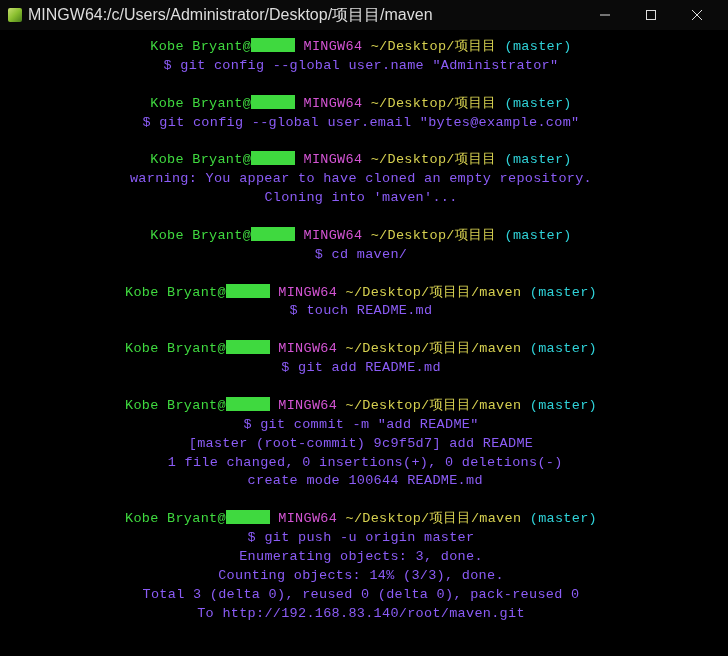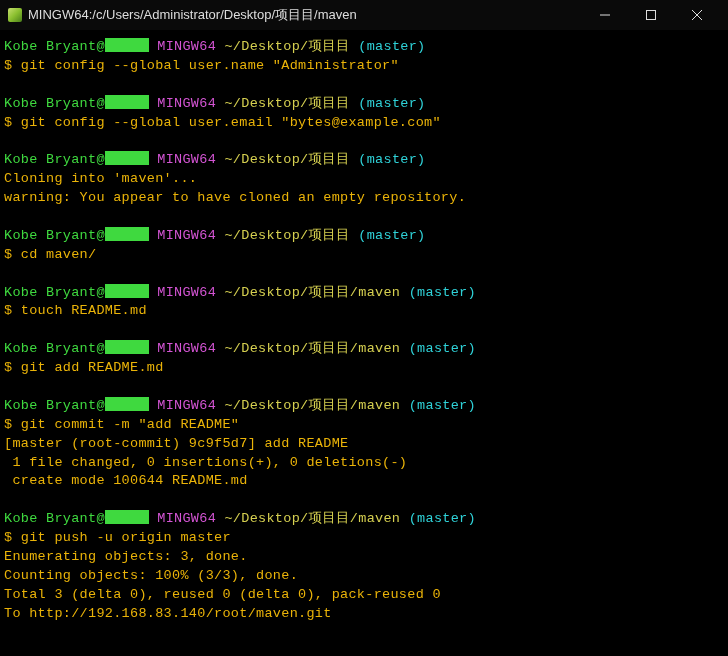--- a/index.html
+++ b/index.html
@@ -14,21 +14,21 @@
     overflow: hidden;
   }
   .titlebar {
     height: 30px;
     background: #0a0a0a;
     display: flex;
     align-items: center;
     padding: 0 8px;
     color: #ddd;
     font-family: "Segoe UI", sans-serif;
-    font-size: 13px;
+    font-size: 16px;
   }
   .title-icon {
     display: inline-block;
     width: 14px;
     height: 14px;
     margin-right: 6px;
     background: linear-gradient(135deg, #c7df6f 0%, #8abf2f 50%, #4a7f1a 100%);
     border-radius: 2px;
   }
   .title-text { flex: 1; }
@@ -43,26 +43,26 @@
     align-items: center;
     justify-content: center;
     color: #ddd;
     font-family: sans-serif;
   }
   .win-btn svg { stroke: #ddd; stroke-width: 1; fill: none; }
   .terminal {
     padding: 8px 10px 10px 4px;
     letter-spacing: 0.3px;
   }
-  .line { white-space: pre; }
+  .line { white-space: pre; text-align: center; }
   .g { color: #3fd93f; } 
   .m { color: #d354d3; } 
   .y { color: #d6d050; } 
   .c { color: #2fd2d8; } 
-  .w { color: #eab308; } 
+  .w { color: #8b5cf6; } 
   .host-blk {
     display: inline-block;
     width: 44px;
     height: 14px;
     background: #3fd93f;
     vertical-align: -2px;
   }
 </style>
 </head>
 <body>
@@ -94,22 +94,22 @@
 
   <div class="line"><span class="g">Kobe Bryant@</span><span class="host-blk"></span> <span class="m">MINGW64</span> <span class="y">~/Desktop/项目目</span> <span class="c">(master)</span></div>
   <div class="line w">$ git config --global user.name "Administrator"</div>
   <div class="line">&nbsp;</div>
 
   <div class="line"><span class="g">Kobe Bryant@</span><span class="host-blk"></span> <span class="m">MINGW64</span> <span class="y">~/Desktop/项目目</span> <span class="c">(master)</span></div>
   <div class="line w">$ git config --global user.email "bytes@example.com"</div>
   <div class="line">&nbsp;</div>
 
   <div class="line"><span class="g">Kobe Bryant@</span><span class="host-blk"></span> <span class="m">MINGW64</span> <span class="y">~/Desktop/项目目</span> <span class="c">(master)</span></div>
+  <div class="line w">warning: You appear to have cloned an empty repository.</div>
   <div class="line w">Cloning into 'maven'...</div>
-  <div class="line w">warning: You appear to have cloned an empty repository.</div>
   <div class="line">&nbsp;</div>
 
   <div class="line"><span class="g">Kobe Bryant@</span><span class="host-blk"></span> <span class="m">MINGW64</span> <span class="y">~/Desktop/项目目</span> <span class="c">(master)</span></div>
   <div class="line w">$ cd maven/</div>
   <div class="line">&nbsp;</div>
 
   <div class="line"><span class="g">Kobe Bryant@</span><span class="host-blk"></span> <span class="m">MINGW64</span> <span class="y">~/Desktop/项目目/maven</span> <span class="c">(master)</span></div>
   <div class="line w">$ touch README.md</div>
   <div class="line">&nbsp;</div>
 
@@ -120,17 +120,17 @@
   <div class="line"><span class="g">Kobe Bryant@</span><span class="host-blk"></span> <span class="m">MINGW64</span> <span class="y">~/Desktop/项目目/maven</span> <span class="c">(master)</span></div>
   <div class="line w">$ git commit -m "add README"</div>
   <div class="line w">[master (root-commit) 9c9f5d7] add README</div>
   <div class="line w"> 1 file changed, 0 insertions(+), 0 deletions(-)</div>
   <div class="line w"> create mode 100644 README.md</div>
   <div class="line">&nbsp;</div>
 
   <div class="line"><span class="g">Kobe Bryant@</span><span class="host-blk"></span> <span class="m">MINGW64</span> <span class="y">~/Desktop/项目目/maven</span> <span class="c">(master)</span></div>
   <div class="line w">$ git push -u origin master</div>
   <div class="line w">Enumerating objects: 3, done.</div>
-  <div class="line w">Counting objects: 100% (3/3), done.</div>
+  <div class="line w">Counting objects: 14% (3/3), done.</div>
   <div class="line w">Total 3 (delta 0), reused 0 (delta 0), pack-reused 0</div>
   <div class="line w">To http://192.168.83.140/root/maven.git</div>
 
 </div>
 
 </body></html>

